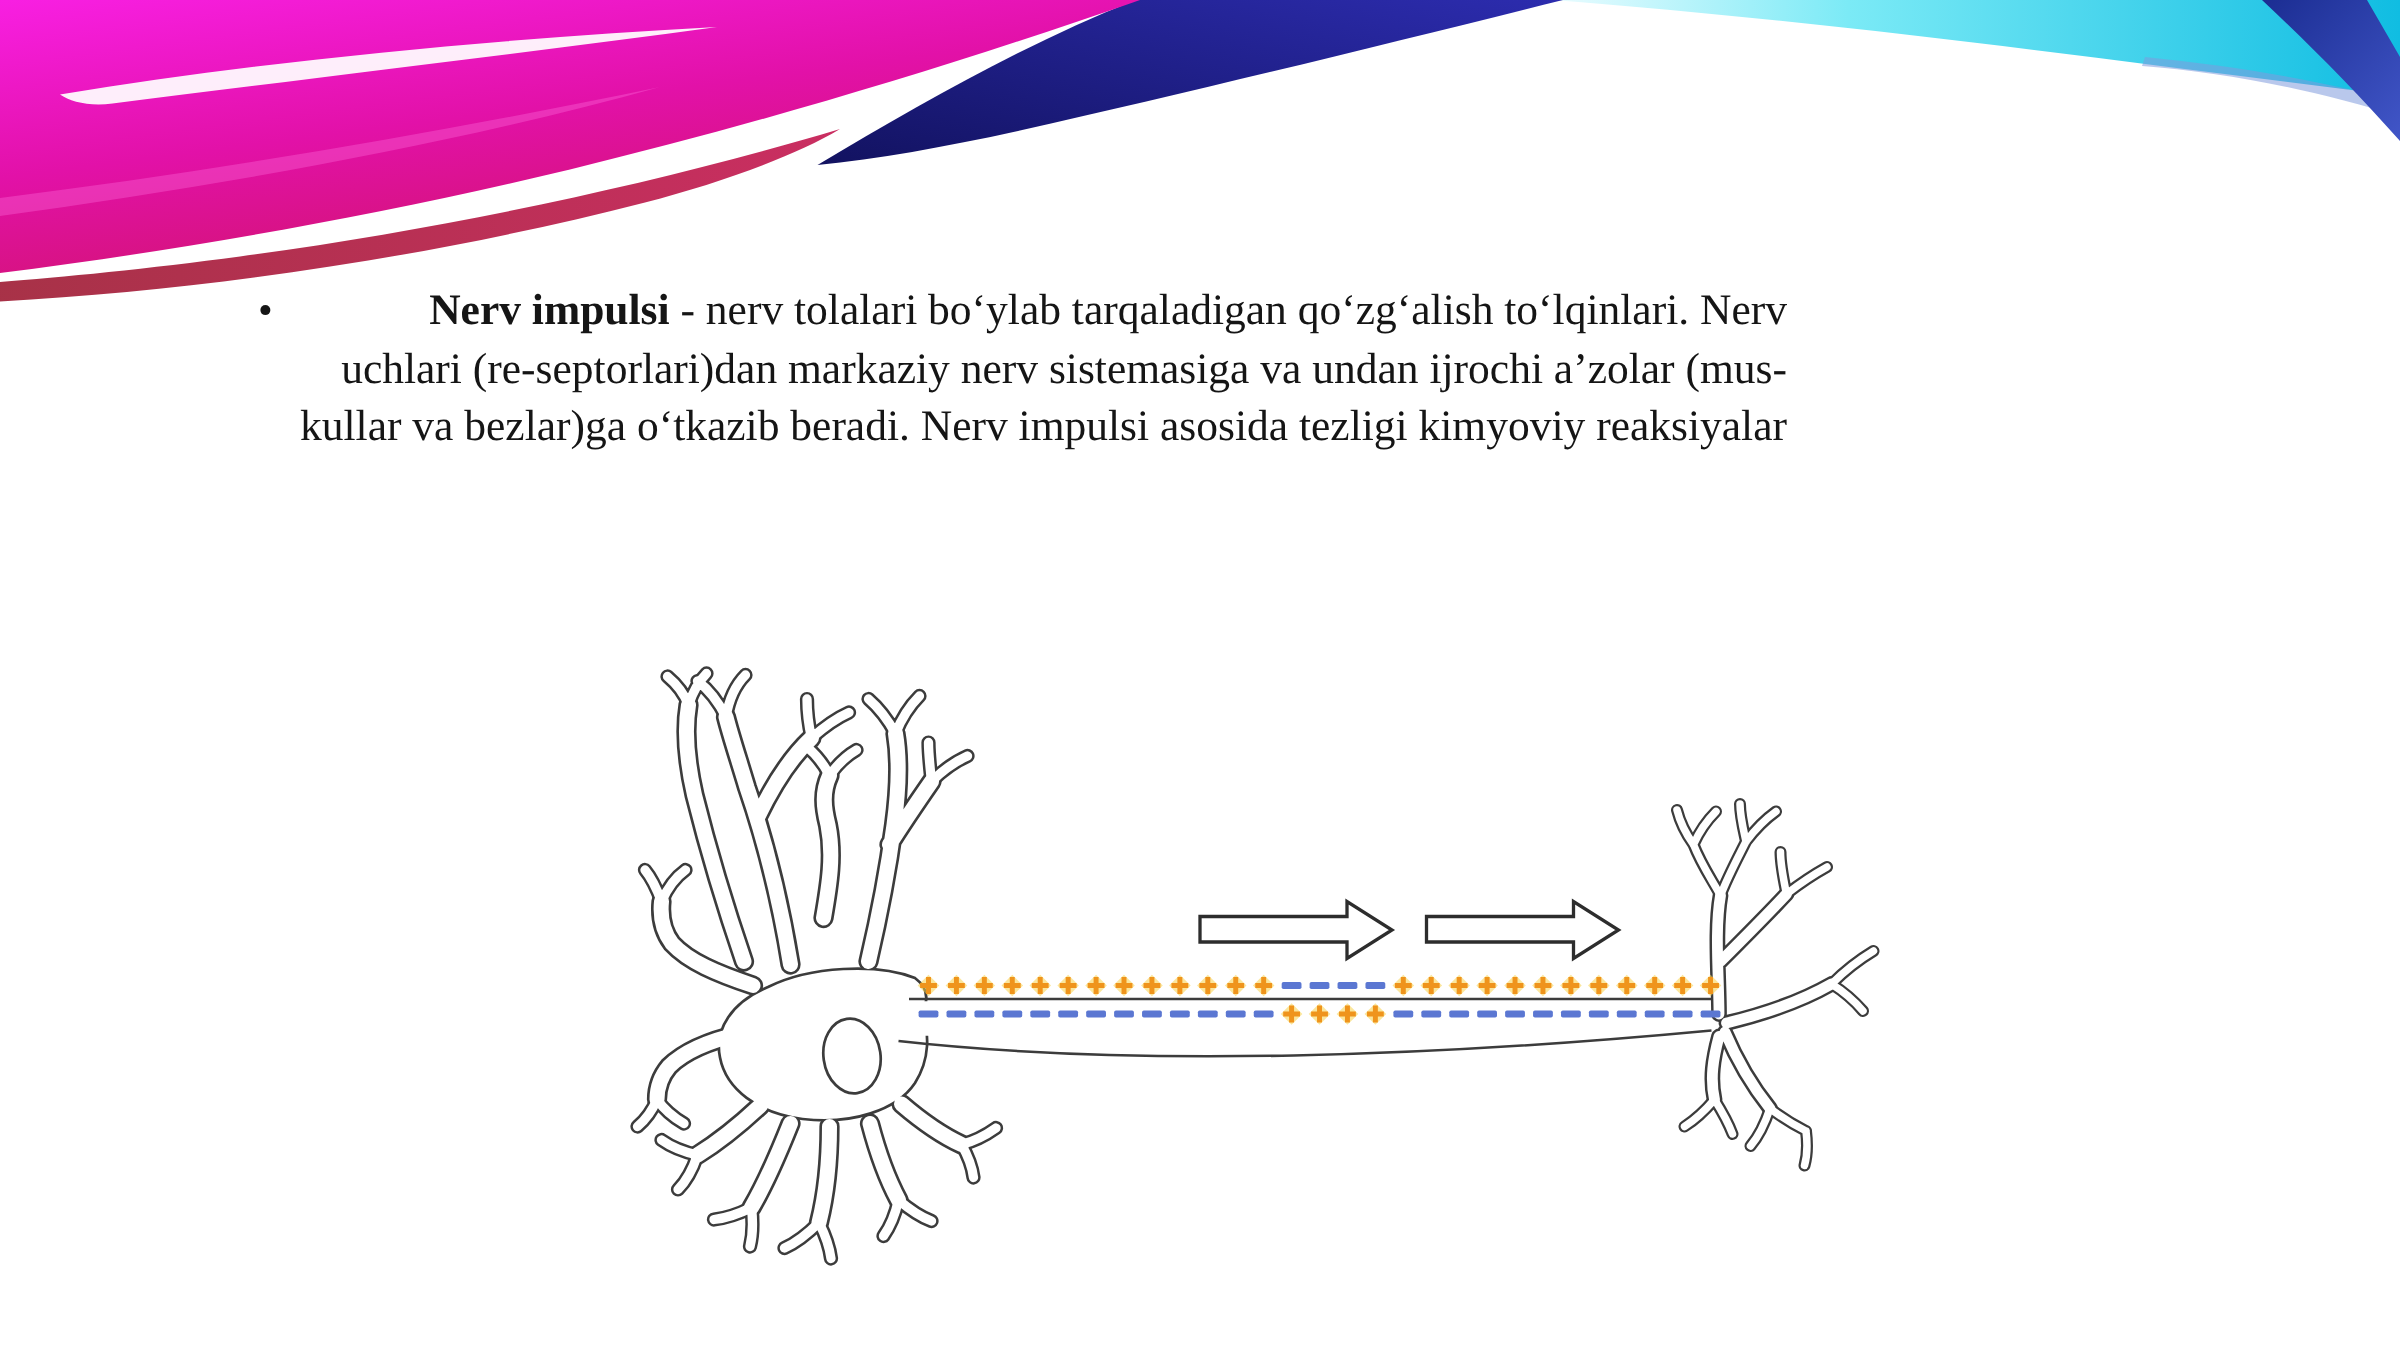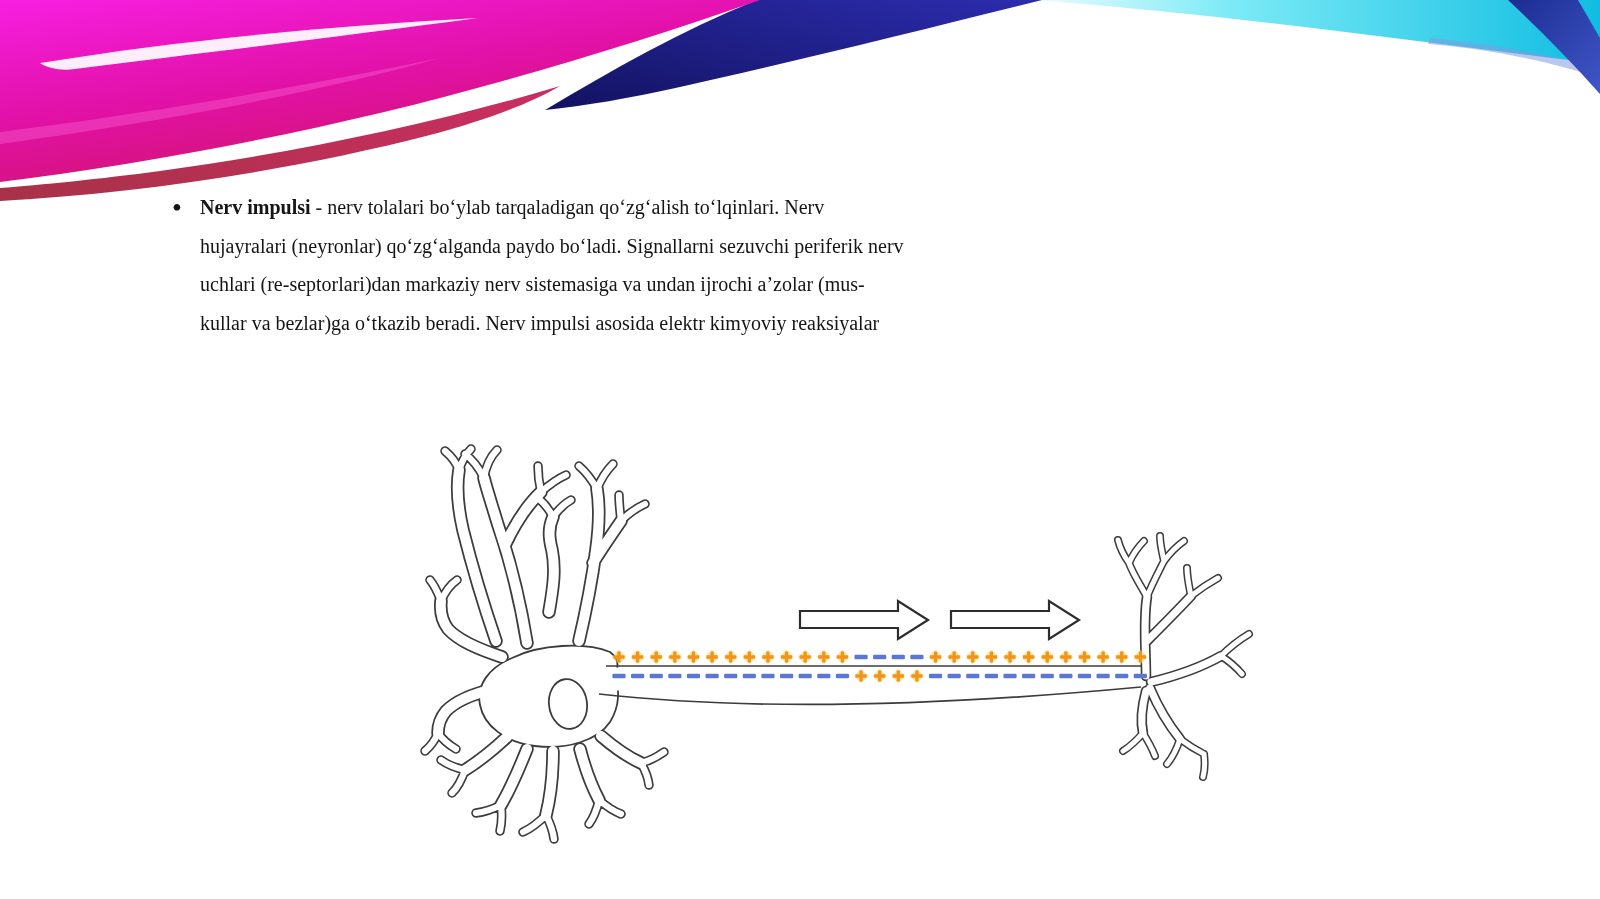--- a/index.html
+++ b/index.html
@@ -15,21 +15,21 @@
   .bullet-block{
     position:absolute;
     top:188px;left:172px;width:1340px;
     display:flex;align-items:flex-start;
     color:#151515;
   }
   .bullet-glyph{
     font-size:28px;line-height:39px;
     width:28px;flex:0 0 28px;
   }
-  .text-lines{font-size:20px;line-height:38.7px;}
+  .text-lines{font-size:29px;line-height:38.7px;text-align:right;}
   .text-lines .line{white-space:nowrap;}
   .text-lines b{font-weight:bold;}
 </style>
 </head>
 <body>
 
 <div class="stage">
 
   <svg class="header-svg" width="1600" height="212" viewBox="0 0 1600 212" aria-hidden="true">
     <defs>
@@ -71,23 +71,22 @@
 
     <path opacity="0.35" d="M0,132 C150,113 300,87 440,58 C300,97 150,123 0,144 Z" fill="#ff6fe0"></path>
 
     <path opacity="0.93" d="M40,63 C180,40 330,26 478,18 C345,36 200,53 75,69 C60,71 47,68 40,63 Z" fill="#ffffff"></path>
   </svg>
 
   <div class="bullet-block">
     <span class="bullet-glyph">•</span>
     <div class="text-lines">
       <div class="line"><b>Nerv impulsi</b><span> - nerv tolalari bo‘ylab tarqaladigan qo‘zg‘alish to‘lqinlari. Nerv</span></div>
-      <div class="line">hujayralari (neyronlar) qo‘zg‘alganda paydo bo‘ladi. Signallarni sezuvchi periferik nerv</div>
       <div class="line">uchlari (re-septorlari)dan markaziy nerv sistemasiga va undan ijrochi a’zolar (mus-</div>
-      <div class="line">kullar va bezlar)ga o‘tkazib beradi. Nerv impulsi asosida elektr kimyoviy reaksiyalar</div>
+      <div class="line">kullar va bezlar)ga o‘tkazib beradi. Nerv impulsi asosida tezligi kimyoviy reaksiyalar</div>
     </div>
   </div>
 
   <svg class="diagram-svg" width="1600" height="899" viewBox="0 0 1600 899" aria-hidden="true">
     <defs>
 
       <path id="den-trunks" d="
         M496,641 C484,606 472,566 463,530 C458,508 456,488 459,470
         M527,643 C520,600 510,560 498,525 C492,505 487,490 484,478
         M505,545 C515,524 526,506 541,492

